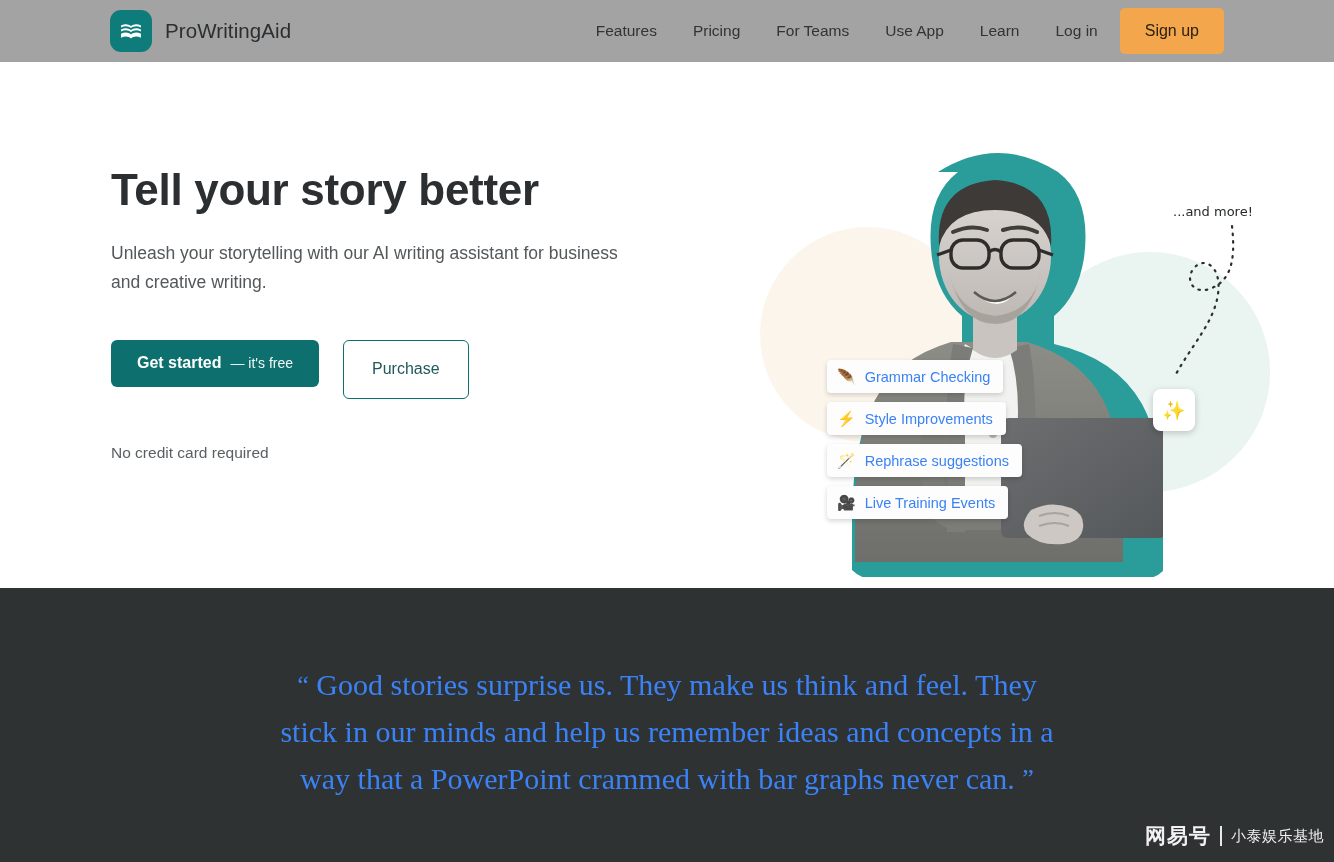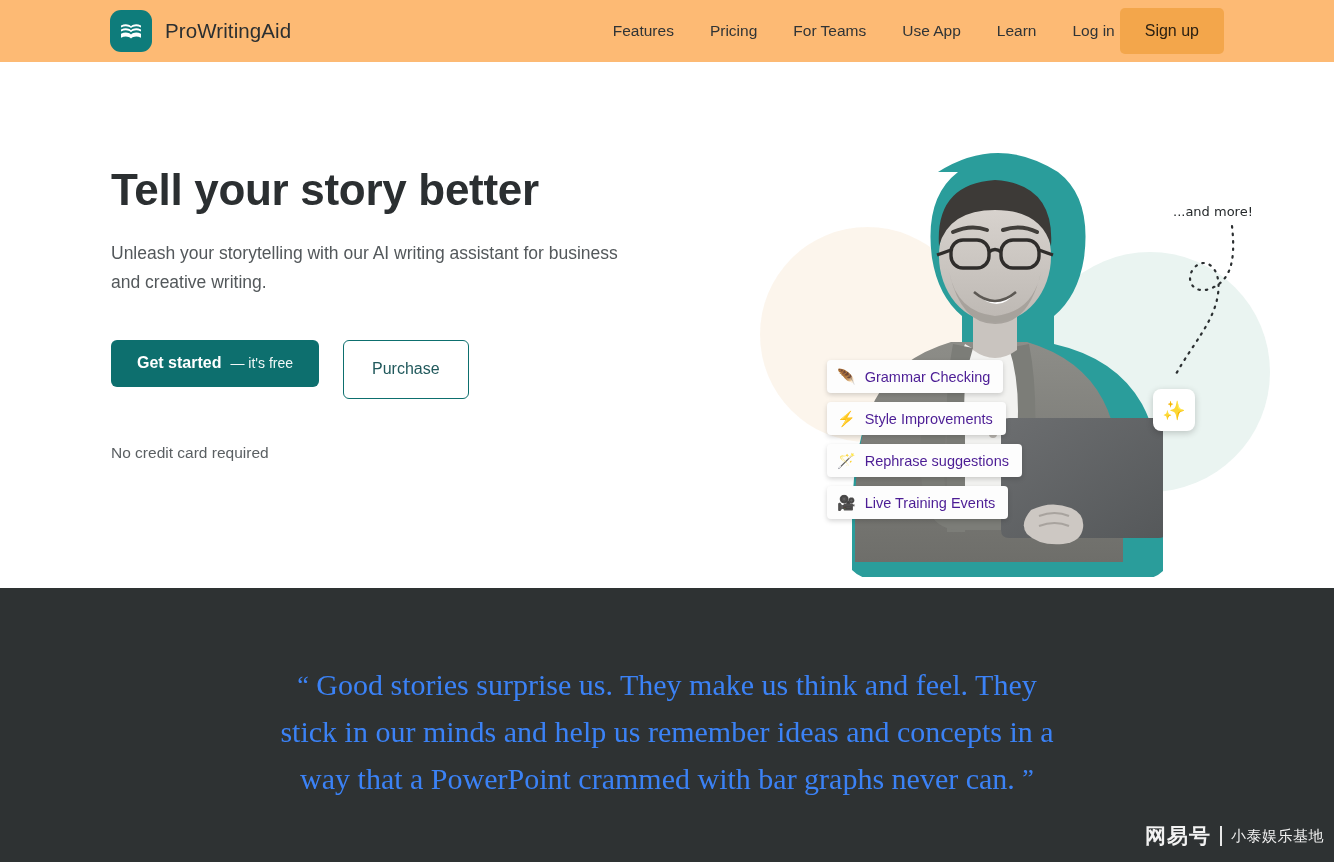--- a/index.html
+++ b/index.html
@@ -6,21 +6,21 @@
   html, body {
     width: 1334px; height: 862px;
     font-family: "Liberation Sans", sans-serif;
     background: #ffffff; overflow: hidden;
   }
   .page { position: relative; width: 1334px; height: 862px; background:#fff; }
 
   
   .header {
     position: absolute; top: 0; left: 0; width: 1334px; height: 62px;
-    background: #fdba74; z-index: 40;
+    background: #a3a3a3; z-index: 40;
   }
   .brand {
     position: absolute; left: 110px; top: 10px;
     display: flex; align-items: center; gap: 13px;
   }
   .logo-mark {
     width: 42px; height: 42px; border-radius: 11px;
     background: #0E7C7B; display: flex; align-items: center; justify-content: center;
     flex: none;
   }
@@ -28,21 +28,21 @@
     font-size: 20.5px; color: #2b2f31; letter-spacing: .1px; white-space: nowrap;
   }
   .nav {
     position: absolute; right: 110px; top: 0; height: 62px;
     display: flex; align-items: center; gap: 0px;
   }
   .nav a {
     font-size: 15.5px; color: #303436; text-decoration: none;
     padding: 0 18px; line-height: 62px; white-space: nowrap;
   }
-  .nav a.login { padding-right: 5px; }
+  .nav a.login { padding-right: 22px; }
   .signup-btn {
     display: inline-flex; align-items: center; justify-content: center;
     height: 46px; padding: 8px 25px; border: none; border-radius: 5px;
     background: #F2A council; background: #F4A css; background: #F3A64B;
     color: #2b2012; font-size: 16px; cursor: pointer; white-space: nowrap;
     font-family: "Liberation Sans", sans-serif;
   }
 
   
   .hero { position: absolute; top: 62px; left: 0; width: 1334px; height: 526px; background:#fff; }
@@ -89,21 +89,21 @@
     position: absolute; left: 38px; top: 0px; width: 330px; height: 435px;
   }
   .chips { position: absolute; left: 32px; top: 218px; width: 240px; }
   .chip {
     display: flex; align-items: center; gap: 9px;
     background: #fdfdfd; border-radius: 4px; height: 33px; padding: 0 13px 0 10px;
     margin-bottom: 9px; box-shadow: 0 2px 5px rgba(0,0,0,.17);
     width: fit-content;
   }
   .chip-emoji { font-size: 15px; line-height: 1; }
-  .chip-label { font-size: 14.5px; color: #4c1d95; white-space: nowrap; }
+  .chip-label { font-size: 14.5px; color: #3b82f6; white-space: nowrap; }
   .more-label {
     position: absolute; left: 378px; top: 62px;
     font-size: 13px; color: #25292b; white-space: nowrap;
     font-family: "DejaVu Sans", sans-serif;
   }
   .more-arrow { position: absolute; left: 365px; top: 80px; }
   .sparkle-card {
     position: absolute; left: 358px; top: 247px;
     width: 42px; height: 42px; border-radius: 8px; background: #ffffff;
     display: flex; align-items: center; justify-content: center;

